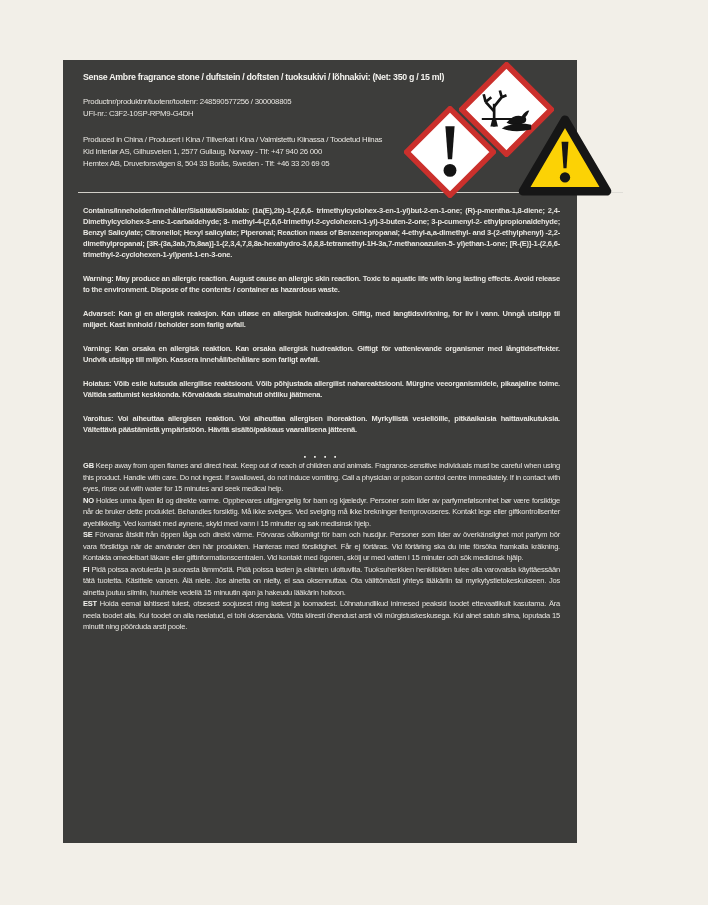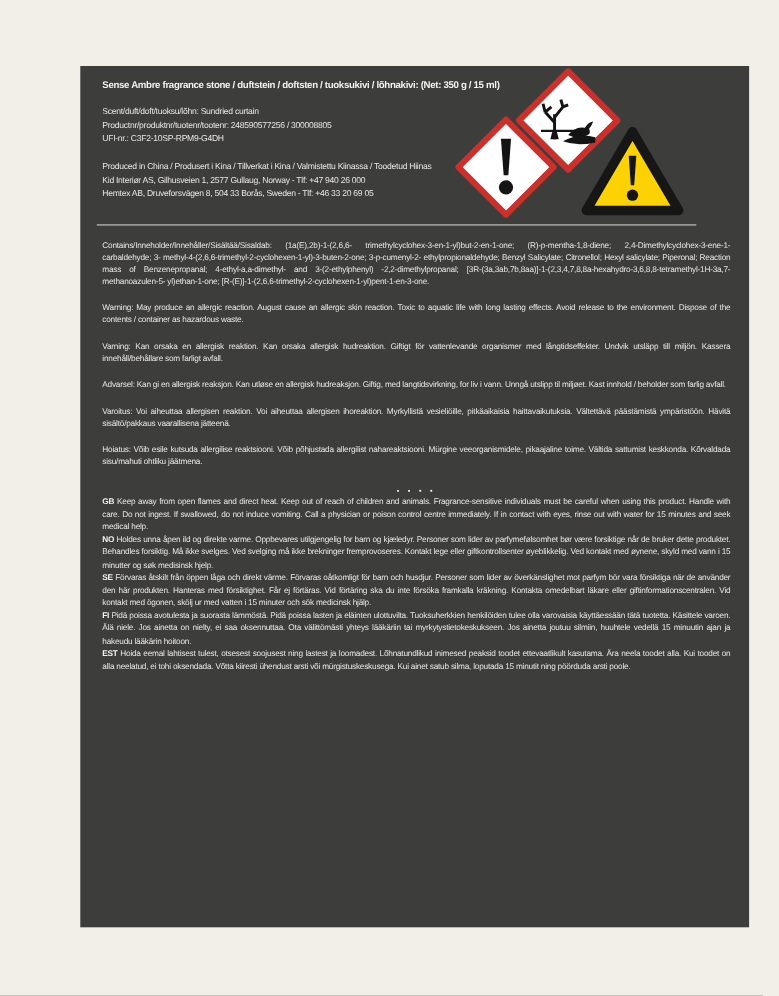--- a/index.html
+++ b/index.html
@@ -12,21 +12,21 @@
     --pictogram_white:#ffffff;
     --warn_yellow:#fcd205;
     --warn_border:#161616;
     --glyph_black:#141414;
   }
   *{box-sizing:border-box;margin:0;padding:0;}
   html,body{width:708px;height:905px;background:var(--page_bg);}
   body{font-family:"Liberation Sans", sans-serif; position:relative; overflow:hidden;}
 
   .label{
-    position:absolute; left:73px; top:60px; width:608px; height:783px;
+    position:absolute; left:63px; top:60px; width:514px; height:783px;
     background:var(--label_bg); color:var(--text);
   }
   .content{ padding:12px 17px 0 20px; }
 
   .title{
     font-size:8.8px; font-weight:bold; letter-spacing:-0.3px;
     color:var(--title_text); margin-bottom:14px; max-width:470px;
   }
   .meta p, .producer p{
     font-size:7.8px; line-height:12px; letter-spacing:-0.25px; max-width:330px;
@@ -35,21 +35,21 @@
 
   .divider{
     margin:22px 0 0 -5px; width:545px; height:0;
     border-top:1.6px solid var(--divider); opacity:.92;
   }
 
   .para{
     font-size:7.5px; line-height:11px; letter-spacing:-0.2px;
     text-align:justify; margin-top:13px;
   }
-  .para.bold{ font-weight:normal; }
+  .para.bold{ font-weight:bold; }
   .contains{ margin-top:12px; }
 
   .dots{
     margin-top:18px; text-align:center; font-size:6.5px; letter-spacing:3px;
     color:var(--title_text);
   }
 
   .inst{
     font-size:7.5px; line-height:11.5px; letter-spacing:-0.2px;
     text-align:justify; 
@@ -98,40 +98,39 @@
       <path d="M46.4,30 L53.6,30 L51.6,58 L48.4,58 Z" style="fill:var(--warn_border)"></path>
       <circle cx="50" cy="67.5" r="5.4" style="fill:var(--warn_border)"></circle>
     </svg>
   </div>
 
   <div class="content">
 
     <div class="title">Sense Ambre fragrance stone / duftstein / doftsten / tuoksukivi / lõhnakivi: (Net: 350 g / 15 ml)</div>
 
     <div class="meta">
-      <p>Scent/duft/doft/tuoksu/lõhn: Sundried curtain</p>
       <p>Productnr/produktnr/tuotenr/tootenr: 248590577256 / 300008805</p>
       <p>UFI-nr.: C3F2-10SP-RPM9-G4DH</p>
     </div>
 
     <div class="producer">
       <p>Produced in China / Produsert i Kina / Tillverkat i Kina / Valmistettu Kiinassa / Toodetud Hiinas</p>
       <p>Kid Interiør AS, Gilhusveien 1, 2577 Gullaug, Norway - Tlf: +47 940 26 000</p>
       <p>Hemtex AB, Druveforsvägen 8, 504 33 Borås, Sweden - Tlf: +46 33 20 69 05</p>
     </div>
 
     <div class="divider"></div>
 
     <p class="para bold contains">Contains/Inneholder/Innehåller/Sisältää/Sisaldab: (1a(E),2b)-1-(2,6,6- trimethylcyclohex-3-en-1-yl)but-2-en-1-one; (R)-p-mentha-1,8-diene; 2,4-Dimethylcyclohex-3-ene-1-carbaldehyde; 3- methyl-4-(2,6,6-trimethyl-2-cyclohexen-1-yl)-3-buten-2-one; 3-p-cumenyl-2- ethylpropionaldehyde; Benzyl Salicylate; Citronellol; Hexyl salicylate; Piperonal; Reaction mass of Benzenepropanal; 4-ethyl-a,a-dimethyl- and 3-(2-ethylphenyl) -2,2-dimethylpropanal; [3R-(3a,3ab,7b,8aa)]-1-(2,3,4,7,8,8a-hexahydro-3,6,8,8-tetramethyl-1H-3a,7-methanoazulen-5- yl)ethan-1-one; [R-(E)]-1-(2,6,6-trimethyl-2-cyclohexen-1-yl)pent-1-en-3-one.</p>
 
     <p class="para bold">Warning: May produce an allergic reaction. August cause an allergic skin reaction. Toxic to aquatic life with long lasting effects. Avoid release to the environment. Dispose of the contents / container as hazardous waste.</p>
+    <p class="para bold">Advarsel: Kan gi en allergisk reaksjon. Kan utløse en allergisk hudreaksjon. Giftig, med langtidsvirkning, for liv i vann. Unngå utslipp til miljøet. Kast innhold / beholder som farlig avfall.</p>
     <p class="para bold">Varning: Kan orsaka en allergisk reaktion. Kan orsaka allergisk hudreaktion. Giftigt för vattenlevande organismer med långtidseffekter. Undvik utsläpp till miljön. Kassera innehåll/behållare som farligt avfall.</p>
-    <p class="para bold">Advarsel: Kan gi en allergisk reaksjon. Kan utløse en allergisk hudreaksjon. Giftig, med langtidsvirkning, for liv i vann. Unngå utslipp til miljøet. Kast innhold / beholder som farlig avfall.</p>
+    <p class="para bold">Hoiatus: Võib esile kutsuda allergilise reaktsiooni. Võib põhjustada allergilist nahareaktsiooni. Mürgine veeorganismidele, pikaajaline toime. Vältida sattumist keskkonda. Kõrvaldada sisu/mahuti ohtliku jäätmena.</p>
     <p class="para bold">Varoitus: Voi aiheuttaa allergisen reaktion. Voi aiheuttaa allergisen ihoreaktion. Myrkyllistä vesieliöille, pitkäaikaisia haittavaikutuksia. Vältettävä päästämistä ympäristöön. Hävitä sisältö/pakkaus vaarallisena jätteenä.</p>
-    <p class="para bold">Hoiatus: Võib esile kutsuda allergilise reaktsiooni. Võib põhjustada allergilist nahareaktsiooni. Mürgine veeorganismidele, pikaajaline toime. Vältida sattumist keskkonda. Kõrvaldada sisu/mahuti ohtliku jäätmena.</p>
 
     <div class="dots">▪ ▪ ▪ ▪</div>
 
     <p class="inst"><span class="code">GB</span> <span>Keep away from open flames and direct heat. Keep out of reach of children and animals. Fragrance-sensitive individuals must be careful when using this product. Handle with care. Do not ingest. If swallowed, do not induce vomiting. Call a physician or poison control centre immediately. If in contact with eyes, rinse out with water for 15 minutes and seek medical help.</span></p>
     <p class="inst"><span class="code">NO</span> <span>Holdes unna åpen ild og direkte varme. Oppbevares utilgjengelig for barn og kjæledyr. Personer som lider av parfymefølsomhet bør være forsiktige når de bruker dette produktet. Behandles forsiktig. Må ikke svelges. Ved svelging må ikke brekninger fremprovoseres. Kontakt lege eller giftkontrollsenter øyeblikkelig. Ved kontakt med øynene, skyld med vann i 15 minutter og søk medisinsk hjelp.</span></p>
     <p class="inst"><span class="code">SE</span> <span>Förvaras åtskilt från öppen låga och direkt värme. Förvaras oåtkomligt för barn och husdjur. Personer som lider av överkänslighet mot parfym bör vara försiktiga när de använder den här produkten. Hanteras med försiktighet. Får ej förtäras. Vid förtäring ska du inte försöka framkalla kräkning. Kontakta omedelbart läkare eller giftinformationscentralen. Vid kontakt med ögonen, skölj ur med vatten i 15 minuter och sök medicinsk hjälp.</span></p>
     <p class="inst"><span class="code">FI</span> <span>Pidä poissa avotulesta ja suorasta lämmöstä. Pidä poissa lasten ja eläinten ulottuvilta. Tuoksuherkkien henkilöiden tulee olla varovaisia käyttäessään tätä tuotetta. Käsittele varoen. Älä niele. Jos ainetta on nielty, ei saa oksennuttaa. Ota välittömästi yhteys lääkäriin tai myrkytystietokeskukseen. Jos ainetta joutuu silmiin, huuhtele vedellä 15 minuutin ajan ja hakeudu lääkärin hoitoon.</span></p>
     <p class="inst"><span class="code">EST</span> <span>Hoida eemal lahtisest tulest, otsesest soojusest ning lastest ja loomadest. Lõhnatundlikud inimesed peaksid toodet ettevaatlikult kasutama. Ära neela toodet alla. Kui toodet on alla neelatud, ei tohi oksendada. Võtta kiiresti ühendust arsti või mürgistuskeskusega. Kui ainet satub silma, loputada 15 minutit ning pöörduda arsti poole.</span></p>
 
   </div>

